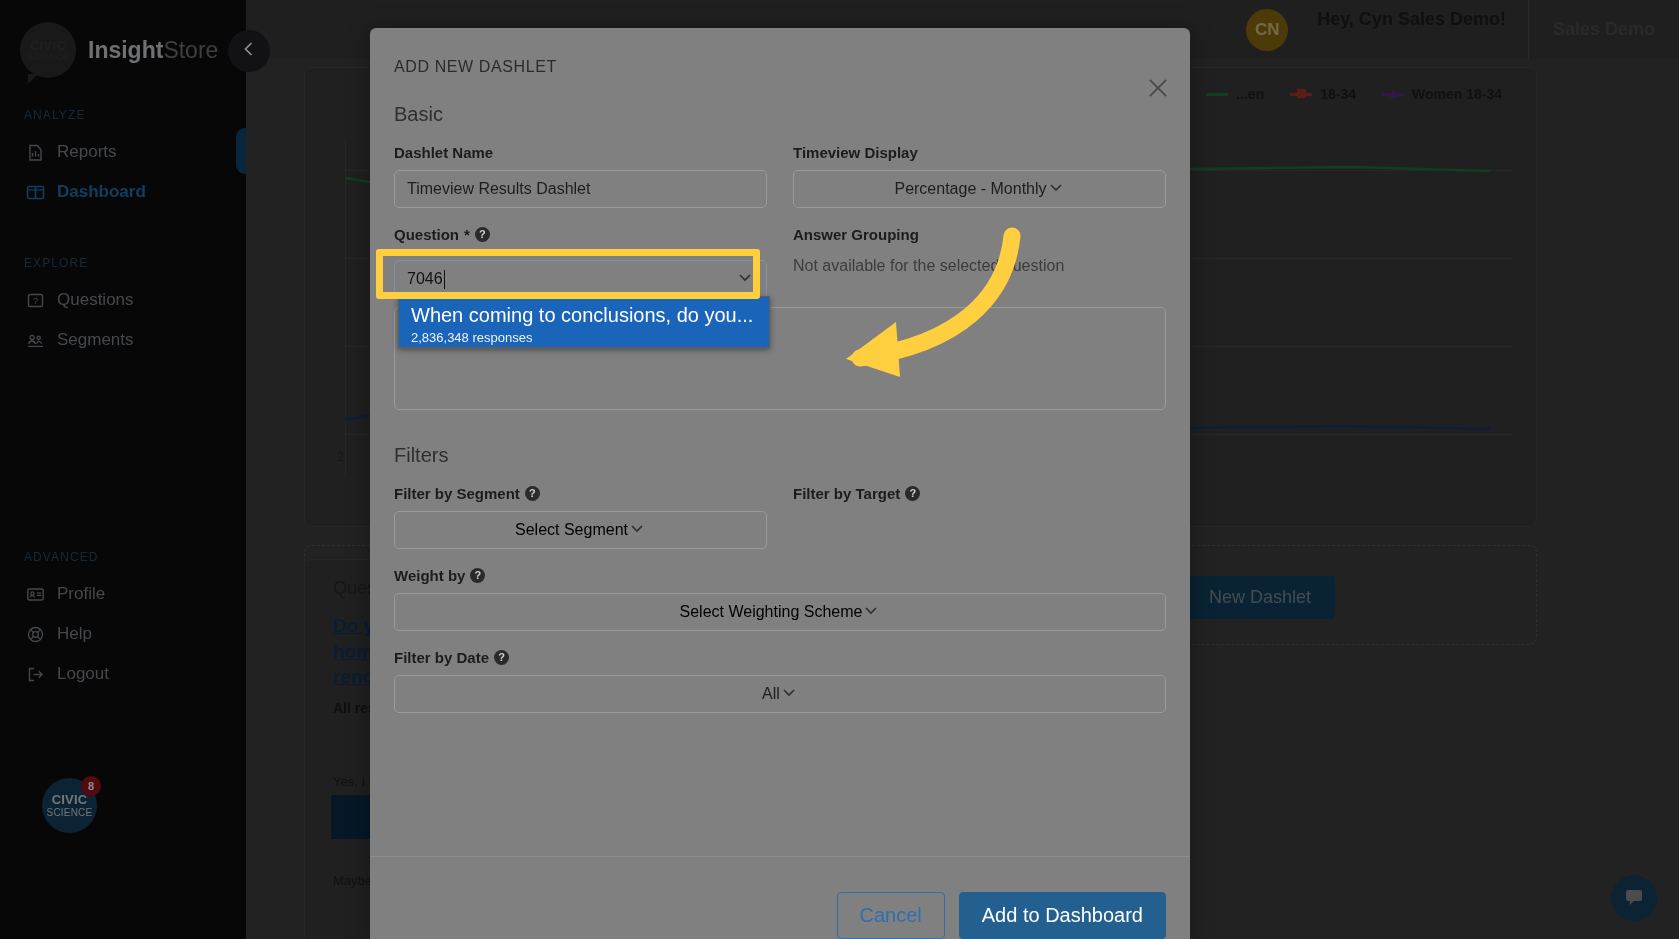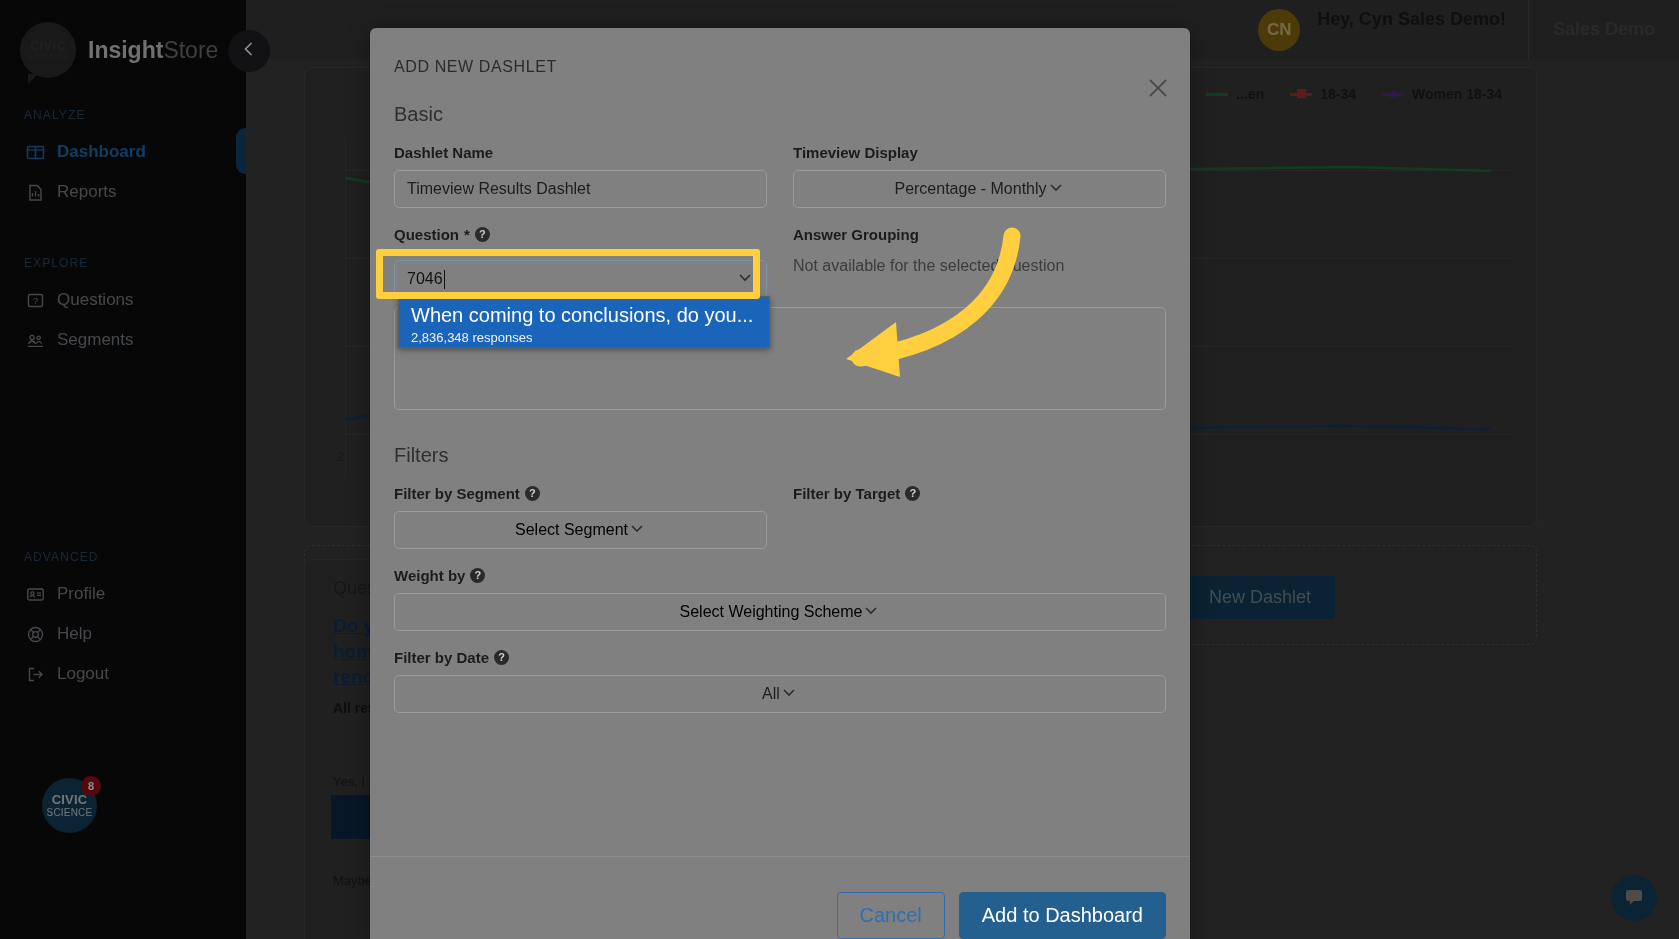--- a/index.html
+++ b/index.html
@@ -79,21 +79,21 @@
     background: #9c0f1b; color: #fff; font-size: 11px; font-weight: bold;
     width: 20px; height: 20px; border-radius: 50%;
     display:flex; align-items:center; justify-content:center;
   }
 
   
   .topbar {
     position: absolute; left: 246px; top: 0; right: 0; height: 59px;
     background: #3a3a3a; display: flex; align-items: center; justify-content: flex-end;
   }
-  .user-box { display: flex; align-items: center; gap: 17px; padding-right: 22px; height: 59px; }
+  .user-box { display: flex; align-items: center; gap: 29px; padding-right: 22px; height: 59px; }
   .avatar {
     width: 42px; height: 42px; border-radius: 50%;
     background: #8a6a10; color: #d6c07a;
     display: flex; align-items: center; justify-content: center;
     font-weight: bold; font-size: 17px;
   }
   .user-name { font-size: 18px; font-weight: bold; color: #1d1d1f; }
   .logout-row { display:flex; align-items:center; gap: 7px; margin-top: 2px; }
   .logout-text { font-size: 13px; color: #3a3a3c; letter-spacing: .5px; }
   .sep { width: 1px; height: 59px; background: #4e4e4e; }
@@ -240,40 +240,40 @@
       <div class="brand">
         <div class="brand-logo">
           <span class="l1">CIVIC</span>
           <span class="l2">SCIENCE</span>
         </div>
         <div class="brand-name"><b>Insight</b><span>Store</span></div>
       </div>
 
       <div class="nav-section">
         <div class="nav-head">ANALYZE</div>
-        <div class="nav-item active">
-          <span class="nav-icon">
-            <svg width="19" height="19" viewBox="0 0 19 19">
-                <rect x="1.5" y="3.5" width="16" height="12" rx="1.5" fill="none" stroke="#1f6fb2" stroke-width="1.6"></rect>
-                <line x1="9.5" y1="3.5" x2="9.5" y2="15.5" stroke="#1f6fb2" stroke-width="1.6"></line>
-                <line x1="1.5" y1="7" x2="17.5" y2="7" stroke="#1f6fb2" stroke-width="1.3"></line>
-              </svg>
-          </span>
-          <span>Dashboard</span>
-        </div>
         <div class="nav-item">
           <span class="nav-icon">
             <svg width="19" height="19" viewBox="0 0 19 19">
                 <path d="M4 2.5h7l4 4v10.5H4z" fill="none" stroke="#7e8388" stroke-width="1.4"></path>
                 <line x1="6.5" y1="13.5" x2="6.5" y2="10" stroke="#7e8388" stroke-width="1.4"></line>
                 <line x1="9.5" y1="13.5" x2="9.5" y2="8" stroke="#7e8388" stroke-width="1.4"></line>
                 <line x1="12.5" y1="13.5" x2="12.5" y2="11" stroke="#7e8388" stroke-width="1.4"></line>
               </svg>
           </span>
           <span>Reports</span>
+        </div>
+        <div class="nav-item active">
+          <span class="nav-icon">
+            <svg width="19" height="19" viewBox="0 0 19 19">
+                <rect x="1.5" y="3.5" width="16" height="12" rx="1.5" fill="none" stroke="#1f6fb2" stroke-width="1.6"></rect>
+                <line x1="9.5" y1="3.5" x2="9.5" y2="15.5" stroke="#1f6fb2" stroke-width="1.6"></line>
+                <line x1="1.5" y1="7" x2="17.5" y2="7" stroke="#1f6fb2" stroke-width="1.3"></line>
+              </svg>
+          </span>
+          <span>Dashboard</span>
         </div>
       </div>
 
       <div class="nav-section" style="margin-top:44px">
         <div class="nav-head">EXPLORE</div>
         <div class="nav-item">
           <span class="nav-icon">
             <svg width="19" height="19" viewBox="0 0 19 19">
                 <rect x="2.5" y="3.5" width="14" height="12" rx="1.5" fill="none" stroke="#7e8388" stroke-width="1.4"></rect>
                 <text x="9.5" y="13" font-size="9" fill="#7e8388" text-anchor="middle" font-family="Liberation Sans">?</text>

